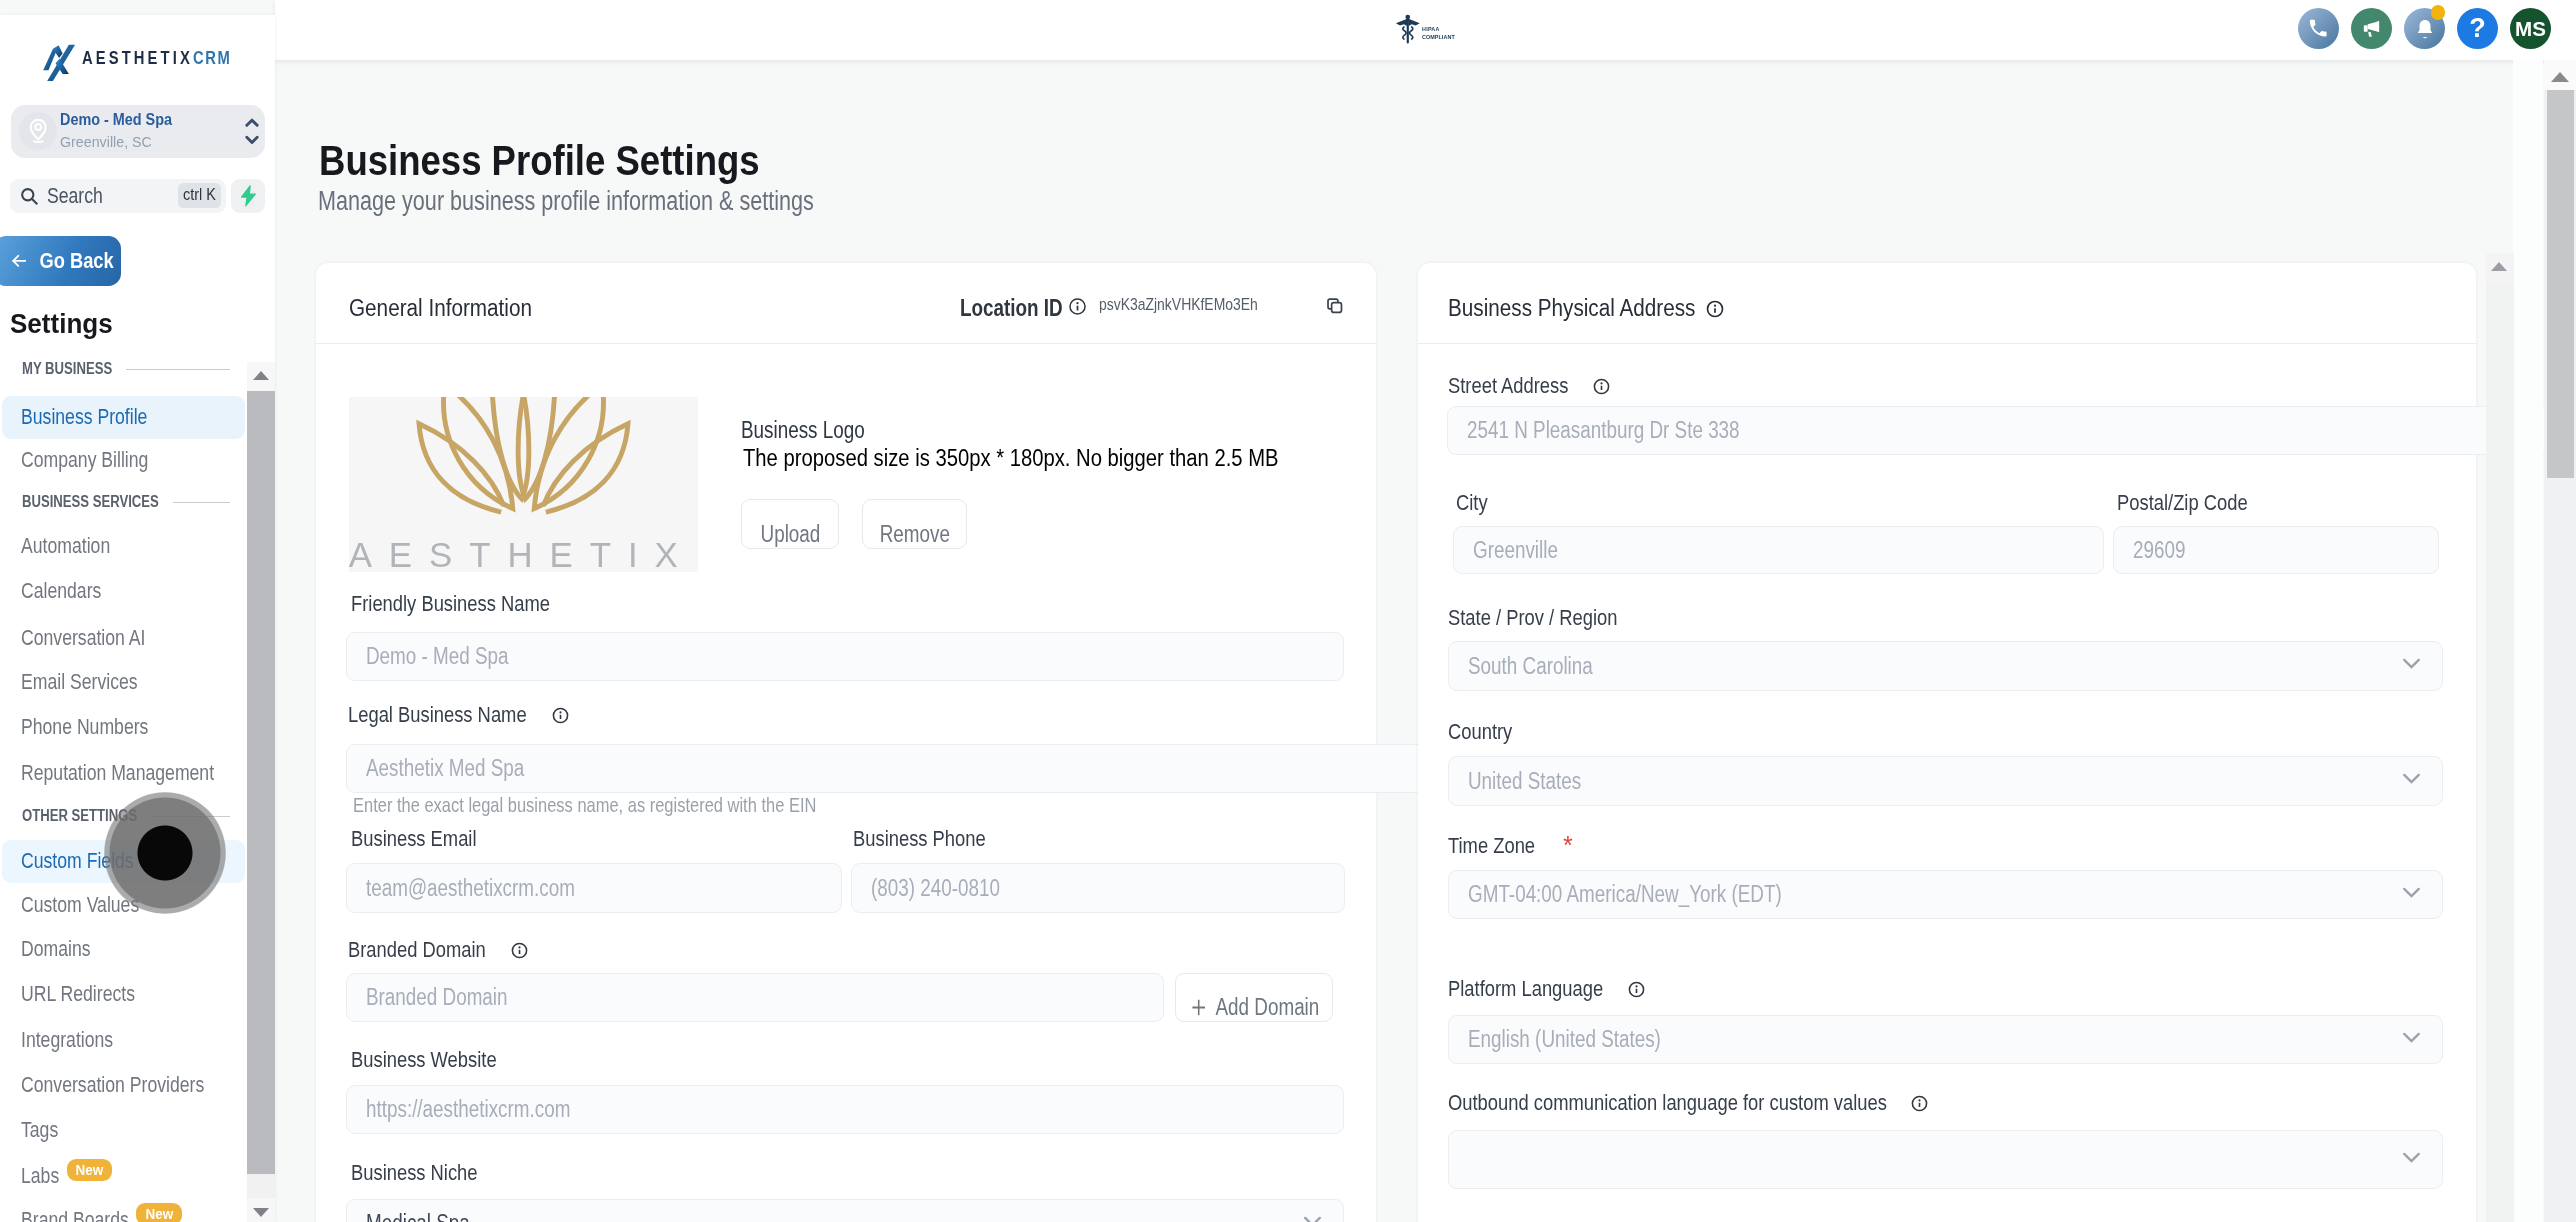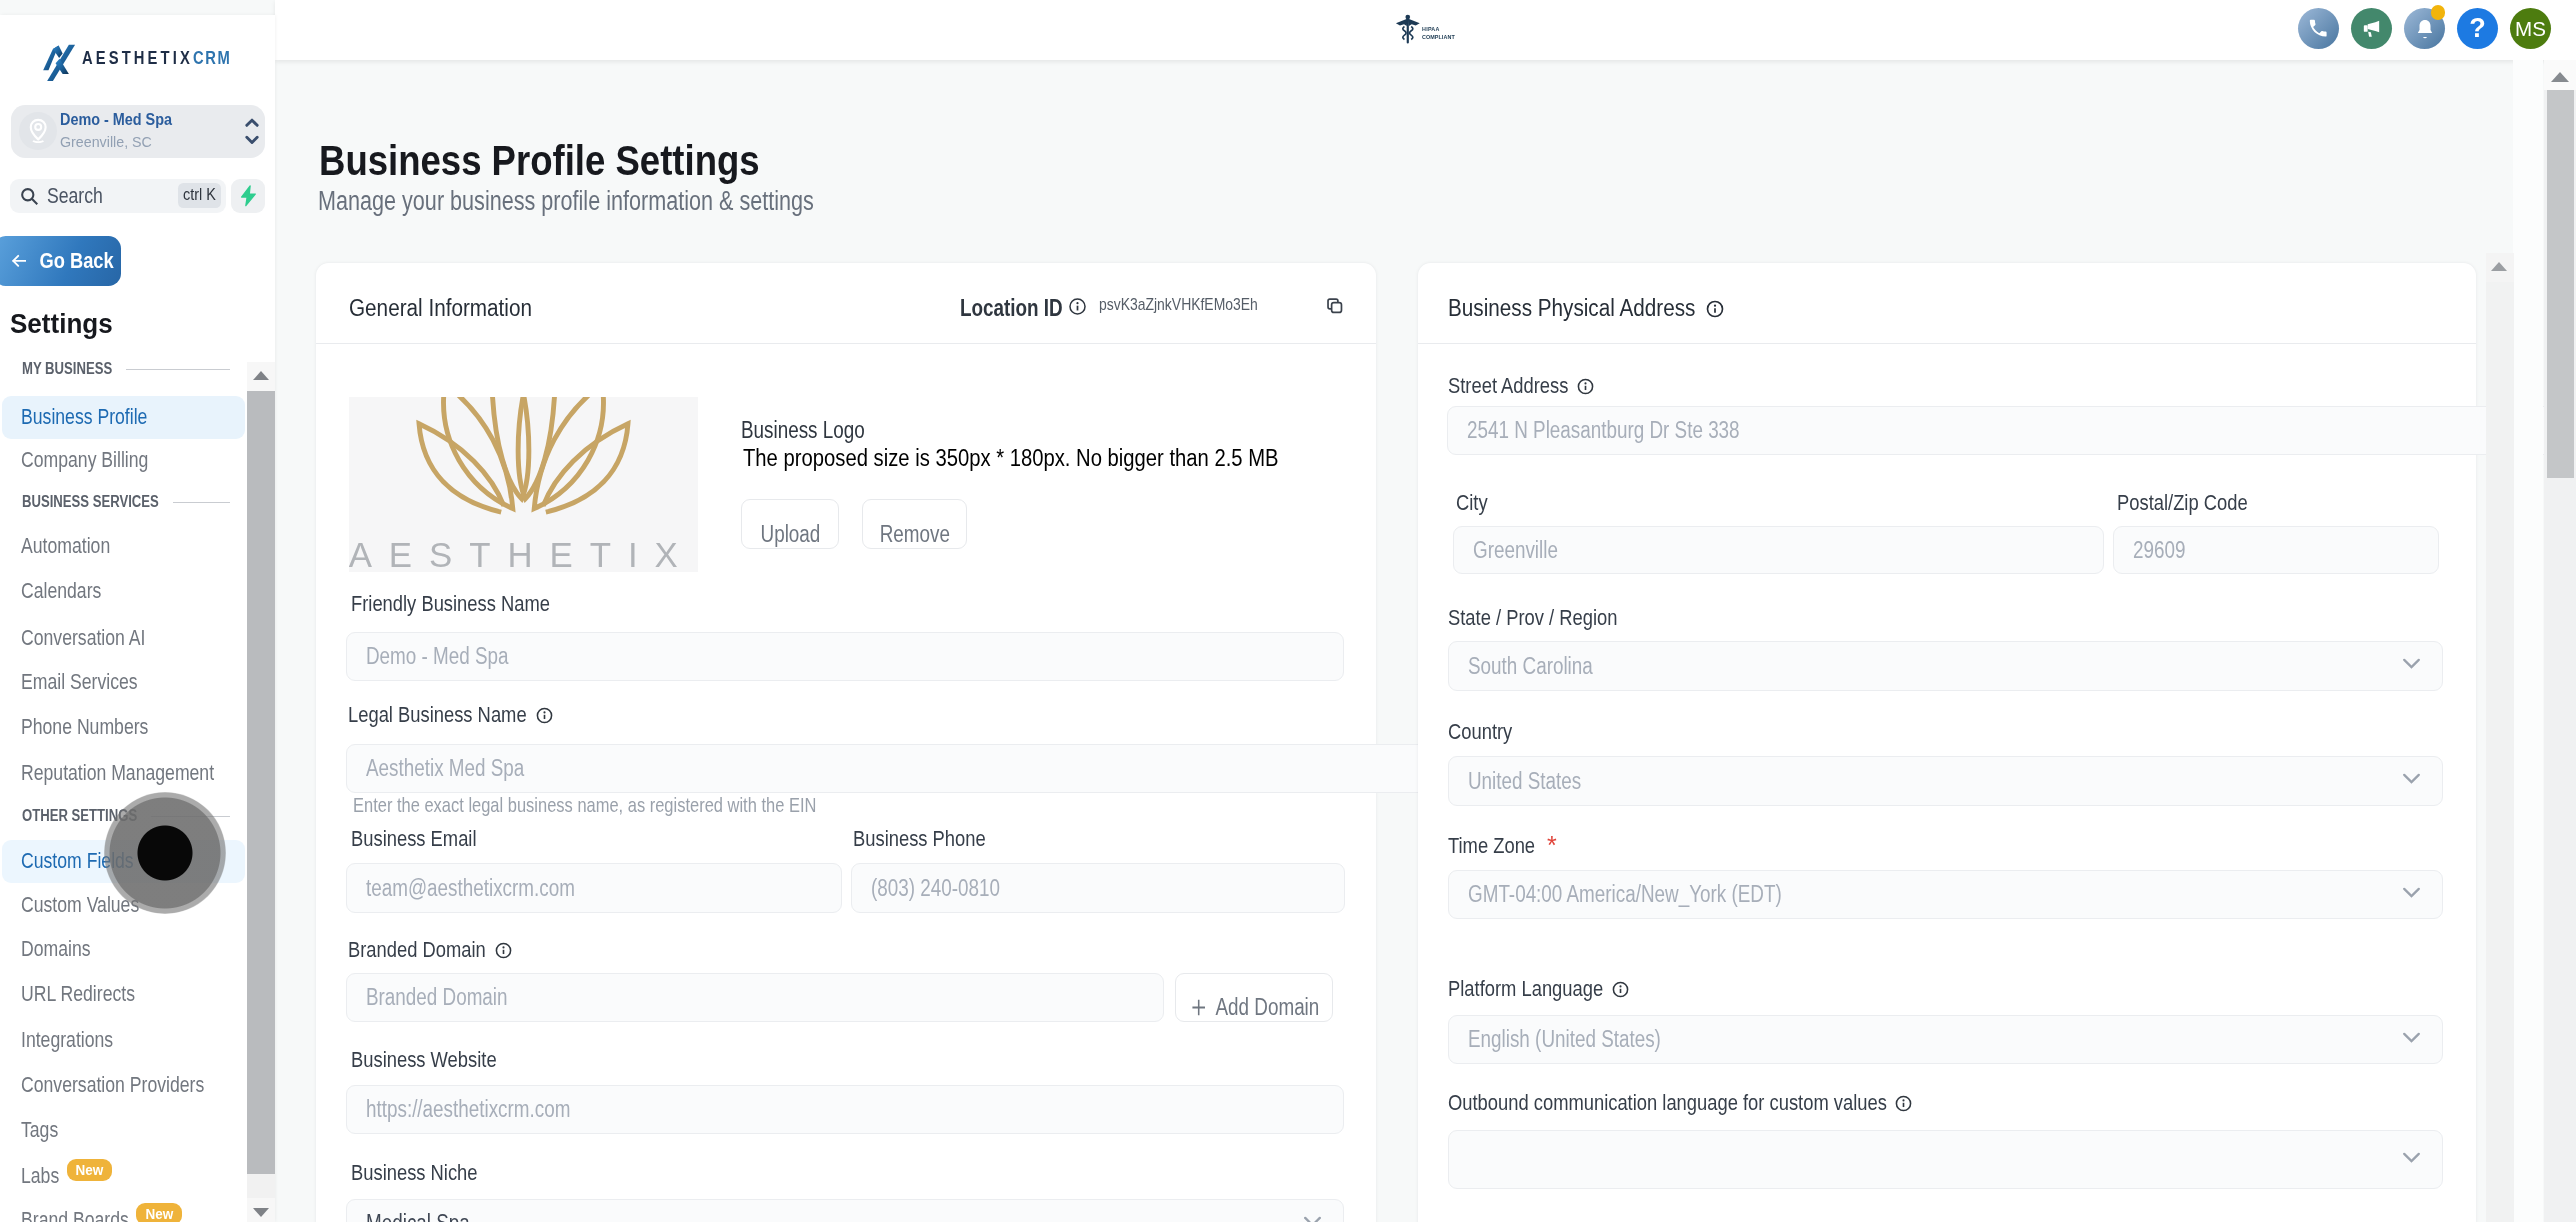--- a/index.html
+++ b/index.html
@@ -30,21 +30,21 @@
 .nhead .ln{flex:1;border-top:1.8px solid #c9ccd1;margin-left:14.3px}
 .badge{background:#efb33a;color:#fff;font-size:15px;font-weight:bold;border-radius:9px;padding:1.8px 7.2px 2.7px;margin-left:12.5px;position:relative;top:-6.3px}
 
 .h1{position:absolute;left:319px;top:138px;font-size:42px;line-height:45px;font-weight:bold;color:#17191e}
 .sub{position:absolute;left:318px;top:187px;font-size:27px;line-height:29px;color:#68707c}
 .card{position:absolute;top:263px;background:#fff;border-radius:12.5px;box-shadow:0 0.9px 3.6px rgba(16,24,40,.08);height:1038px}
 .cardL{left:316px;width:1060px}
 .cardR{left:1418px;width:1058px}
 .chead{position:absolute;left:0;top:0;width:100%;height:81px;border-bottom:1.8px solid #e9ebee}
 .cttl{position:absolute;font-size:23px;color:#272e37;display:flex;align-items:center;gap:10.7px}
-.lb{position:absolute;font-size:22.4px;color:#363e49;display:flex;align-items:center;gap:9px;white-space:nowrap}
+.lb{position:absolute;font-size:22.4px;color:#363e49;display:flex;align-items:center;gap:25px;white-space:nowrap}
 .inp{position:absolute;background:#fafbfc;border:1.8px solid #ebedf0;border-radius:9px;font-size:23px;color:#a7aeb9;display:flex;align-items:center;padding:0 19px;white-space:nowrap}
 .hint{position:absolute;font-size:20.6px;color:#9aa1ab}
 .btn{position:absolute;background:#fff;border:1.8px solid #e7e9ec;border-radius:9px;font-size:23px;color:#6f7680;display:flex;align-items:flex-end;justify-content:center;white-space:nowrap}
 .chev{position:absolute;right:18px;top:50%;transform:translateY(-50%)}
 .red{color:#e0443a}
 
 .gapstrip{position:absolute;left:2513px;top:60px;width:30px;height:1163px;background:#fcfdfd}
 .winsb{position:absolute;left:2544px;top:60px;width:32px;height:1163px;background:#f0f1f2}
 .innersb{position:absolute;left:2486px;top:253px;width:28px;height:970px;background:#f1f2f2}
 
@@ -79,21 +79,21 @@
       </svg>
     </div>
   <div class="ticon" style="left:2129px;background:linear-gradient(135deg,#9db9d8,#48759f)">
       <svg width="24" height="24" viewBox="0 0 24 24" fill="#fff">
         <path d="M12 3c-3.3 0-5.5 2.6-5.5 6v4l-1.7 3h14.4l-1.7-3V9c0-3.4-2.2-6-5.5-6z"></path>
         <path d="M10 20a2.2 2.2 0 0 0 4 0z"></path>
       </svg>
       <div class="abs" style="left:27px;top:-2.7px;width:14.3px;height:14.3px;border-radius:50%;background:#f2b40c"></div>
     </div>
   <div class="ticon" style="left:2182px;background:#1d7ae2;color:#fff;font-size:27px;font-weight:bold">?</div>
-  <div class="ticon" style="left:2235px;background:#4d7c0f;color:#fff;font-size:20.6px;font-weight:normal">MS</div>
+  <div class="ticon" style="left:2235px;background:#14532d;color:#fff;font-size:20.6px;font-weight:bold">MS</div>
 </div>
 
 <div class="h1"><span class="tx" style="transform:scaleX(.87)">Business Profile Settings</span></div>
 <div class="sub"><span class="tx" style="transform:scaleX(.80)">Manage your business profile information &amp; settings</span></div>
 
 <div class="card cardL">
   <div class="chead"></div>
   <div class="cttl" style="left:33px;top:32px">
       <span class="tx" style="transform:scaleX(.90)">General Information</span>
     </div>

